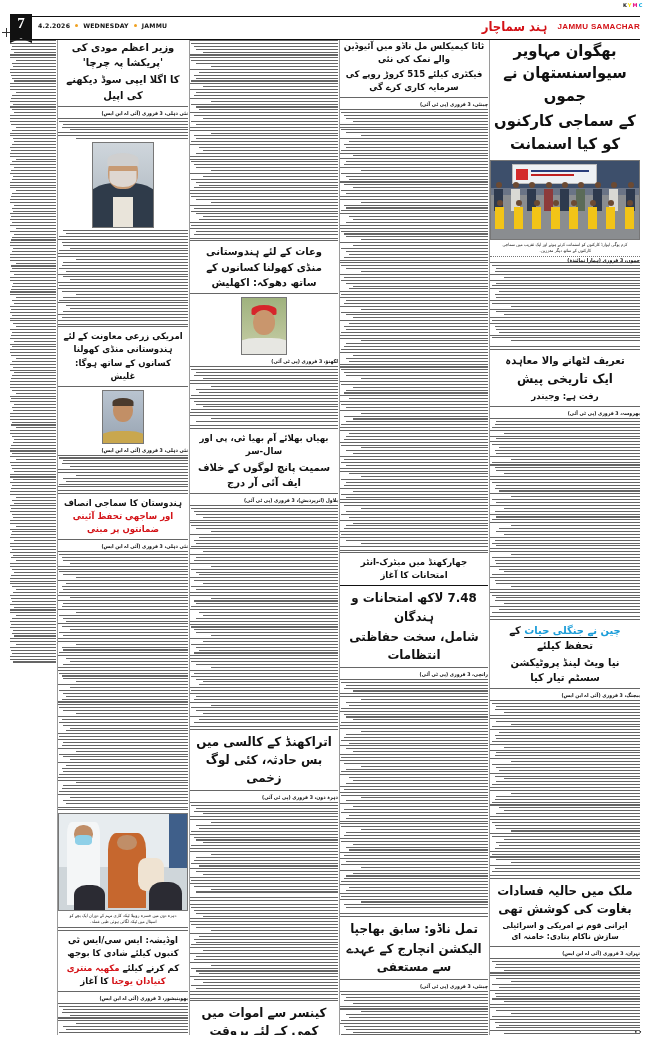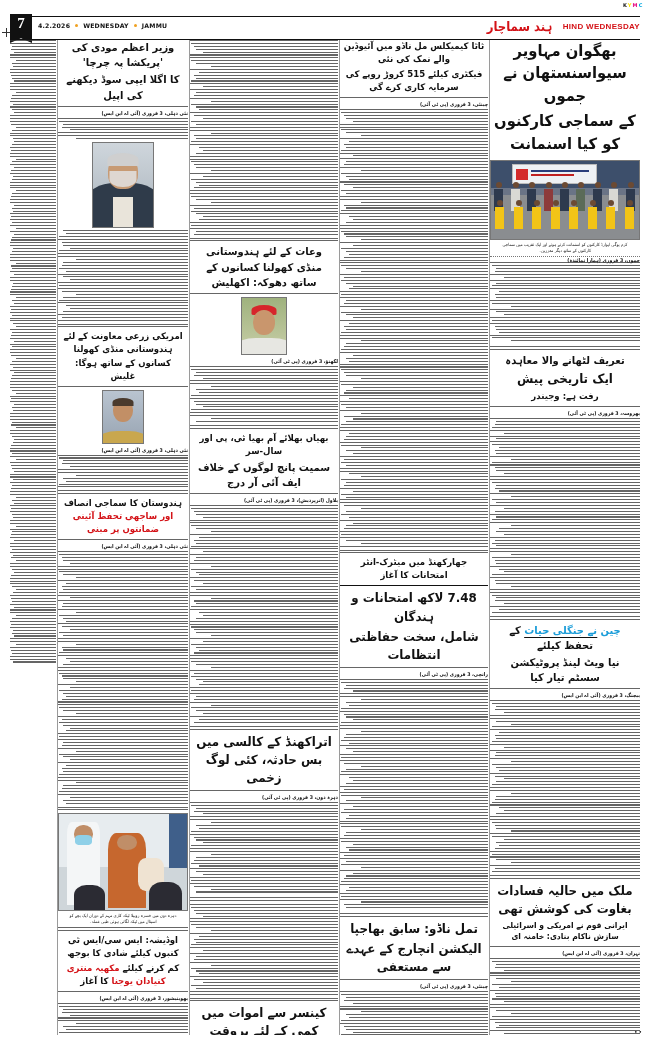--- a/index.html
+++ b/index.html
@@ -142,21 +142,21 @@
   <div class="masthead">
     <div class="pagenum">7</div>
     <div class="mh-left">
       <span class="dt">4.2.2026</span>
       <span class="dot"></span>
       <span class="dt">WEDNESDAY</span>
       <span class="dot"></span>
       <span class="dt">JAMMU</span>
     </div>
     <div class="mh-right">
-      <span class="brand-en">HIND WEDNESDAY</span>
+      <span class="brand-en">JAMMU SAMACHAR</span>
       <span class="brand-ur">ہند سماچار</span>
     </div>
   </div>
 
   <div class="body">
 
     <div class="vline" style="right:150.5px"></div>
     <div class="vline" style="right:300.5px"></div>
     <div class="vline" style="right:450.5px"></div>
     <div class="vline" style="right:582.5px"></div>

